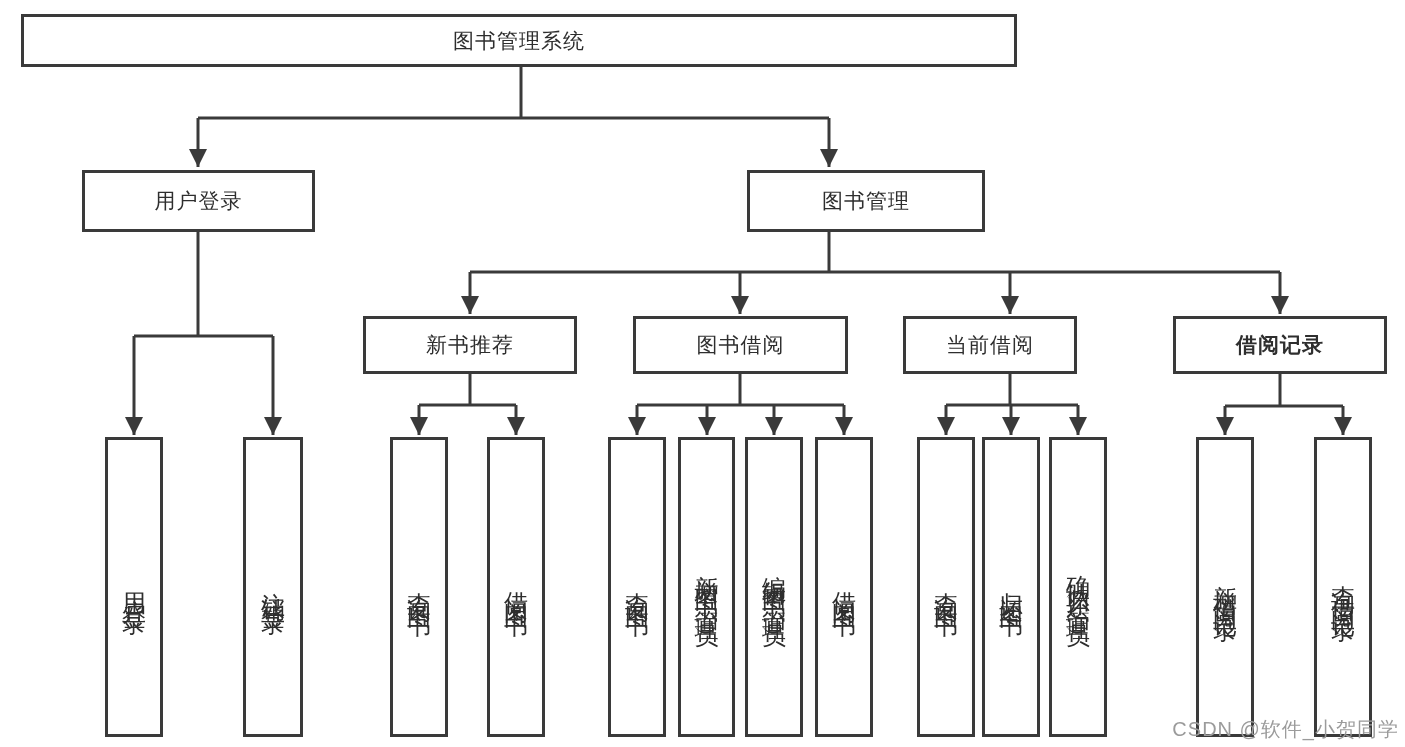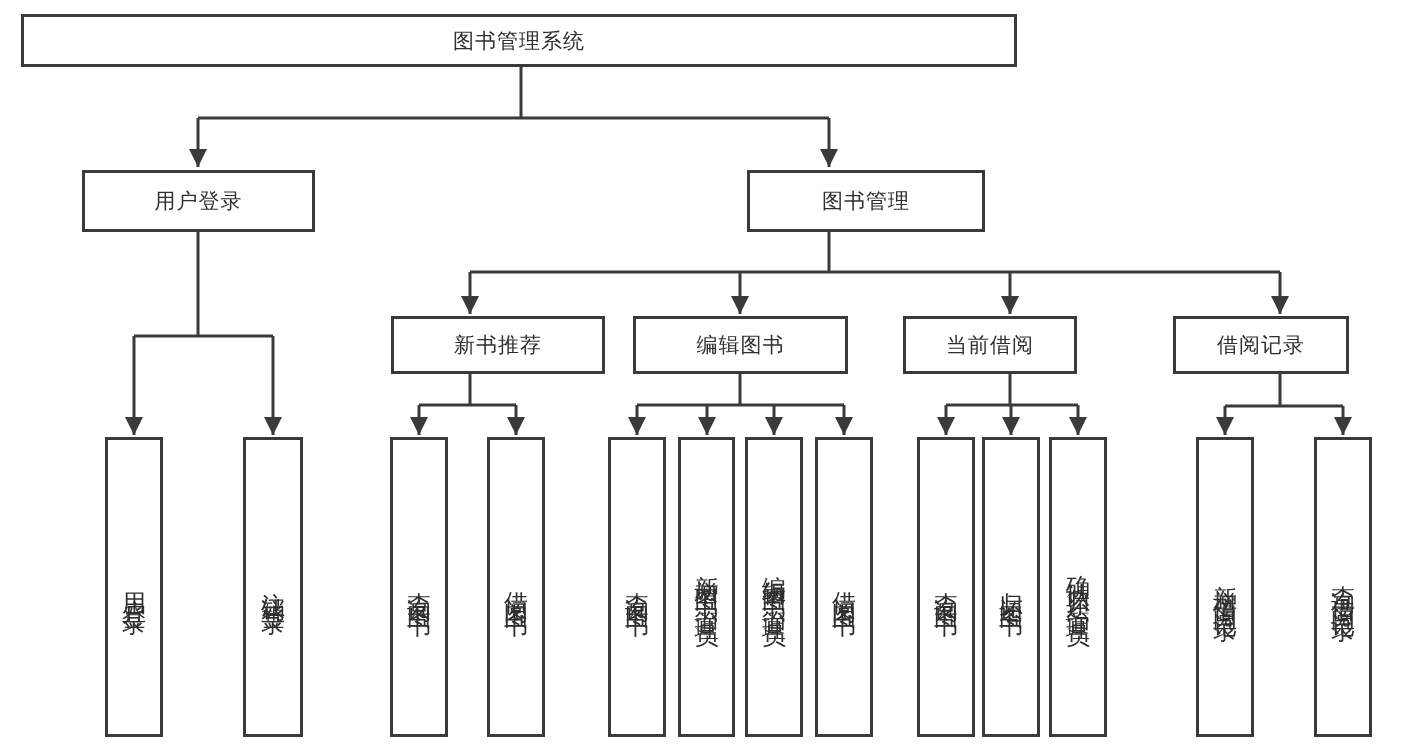--- a/index.html
+++ b/index.html
@@ -137,24 +137,24 @@
       <path d="M1225 406 V435" marker-end="url(#arrow)"></path>
       <path d="M1343 406 V435" marker-end="url(#arrow)"></path>
     </g>
   </svg>
 
   <div class="node" style="left:21px; top:14px; width:996px; height:53px;">图书管理系统</div>
 
   <div class="node" style="left:82px; top:170px; width:233px; height:62px;">用户登录</div>
   <div class="node" style="left:710px; top:170px; width:238px; height:62px;margin-left:37px;">图书管理</div>
 
-  <div class="node" style="left:363px; top:316px; width:214px; height:58px;margin-left:28px;">新书推荐</div>
-  <div class="node" style="left:633px; top:316px; width:215px; height:58px;">编辑图书</div>
+  <div class="node" style="left:363px; top:316px; width:214px; height:58px;">新书推荐</div>
+  <div class="node" style="left:633px; top:316px; width:215px; height:58px;">图书借阅</div>
   <div class="node" style="left:903px; top:316px; width:174px; height:58px;">当前借阅</div>
-  <div class="node" style="left:1173px; top:316px; width:176px; height:58px;">借阅记录</div>
+  <div class="node" style="left:1173px; top:316px; width:214px; height:58px;font-weight:bold;">借阅记录</div>
 
   <div class="leaf" style="left:105px; width:58px;">
     <span>用户登录</span>
   </div>
   <div class="leaf" style="left:243px; width:60px;">
     <span>注销登录</span>
   </div>
 
   <div class="leaf" style="left:390px; width:58px;">
     <span>查询图书</span>
@@ -186,14 +186,15 @@
     <span>确认归还（管理员）</span>
   </div>
 
   <div class="leaf" style="left:1196px; width:58px;">
     <span>新增借阅记录</span>
   </div>
   <div class="leaf" style="left:1314px; width:58px;">
     <span>查询借阅记录</span>
   </div>
 
+  <div class="watermark">CSDN @软件_小贺同学</div>
 
 </div>
 
 </body></html>

